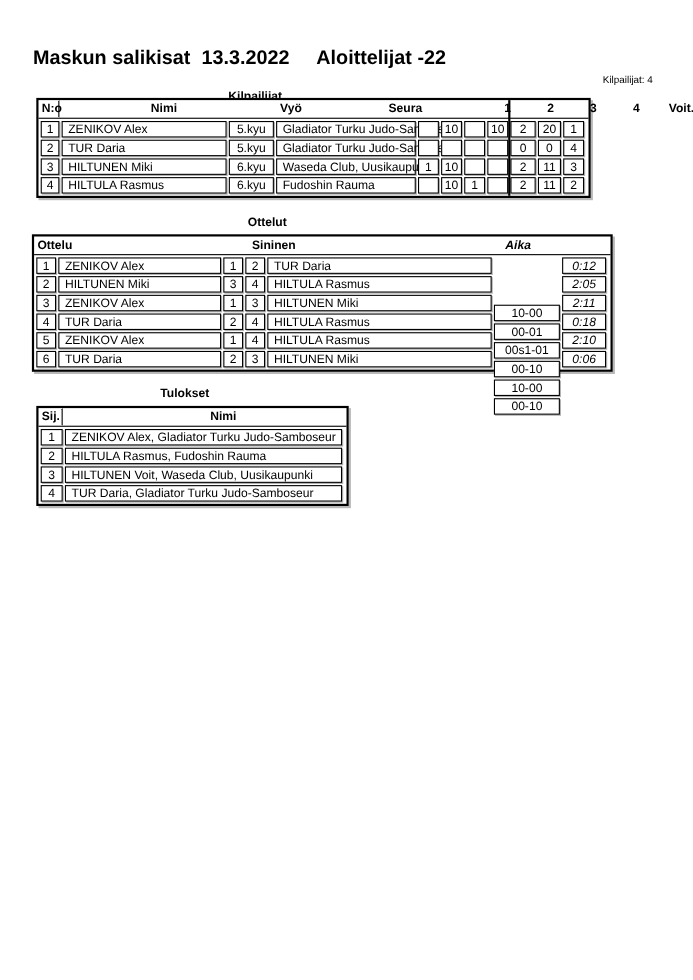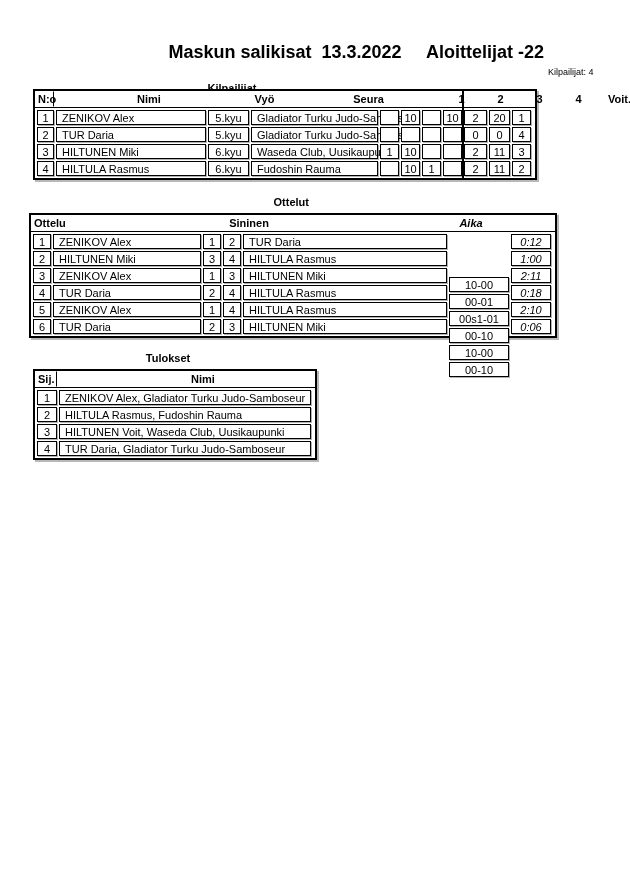--- a/index.html
+++ b/index.html
@@ -3,28 +3,28 @@
 <meta charset="utf-8">
 <style>
   html,body{margin:0;padding:0;}
   body{
     width:630px;height:891px;position:relative;background:#ffffff;
     font-family:"Liberation Sans","DejaVu Sans",sans-serif;color:#000;
     overflow:hidden;
   }
   .page-title{
     position:absolute;left:30px;top:42px;width:514px;
-    text-align:right;font-weight:bold;font-size:18px;white-space:pre;
+    text-align:left;font-weight:bold;font-size:18px;white-space:pre;
   }
   .section-heading{
     position:absolute;width:132px;text-align:center;
     font-weight:bold;font-size:11px;white-space:nowrap;
   }
   #kilpailijat-heading{left:166px;top:66px;margin-top:16px;}
-  #ottelut-heading{left:177px;top:196px;text-align:right;}
+  #ottelut-heading{left:177px;top:196px;}
   #tulokset-heading{left:102px;top:352px;}
   .count-label{
     position:absolute;left:548px;top:67px;font-size:9px;white-space:nowrap;
   }
   .tbl{
     position:absolute;background:#fff;border:2px solid #000;
     box-shadow:2px 2px 0 #b8b8b8;box-sizing:border-box;
     padding:0 2px 2px 2px;font-size:11px;
   }
   #table-kilpailijat{left:33px;top:89px;width:504px;}
@@ -161,21 +161,21 @@
     <div class="cell o-tulos">10-00</div>
     <div class="cell o-aika">0:12</div>
   </div>
   <div class="trow">
     <div class="cell o-no">2</div>
     <div class="cell c-name o-white">HILTUNEN Miki</div>
     <div class="cell o-n">3</div>
     <div class="cell o-n">4</div>
     <div class="cell c-name o-blue">HILTULA Rasmus</div>
     <div class="cell o-tulos">00-01</div>
-    <div class="cell o-aika">1:00</div>
+    <div class="cell o-aika">2:05</div>
   </div>
   <div class="trow">
     <div class="cell o-no">3</div>
     <div class="cell c-name o-white">ZENIKOV Alex</div>
     <div class="cell o-n">1</div>
     <div class="cell o-n">3</div>
     <div class="cell c-name o-blue">HILTUNEN Miki</div>
     <div class="cell o-tulos">00s1-01</div>
     <div class="cell o-aika">2:11</div>
   </div>

